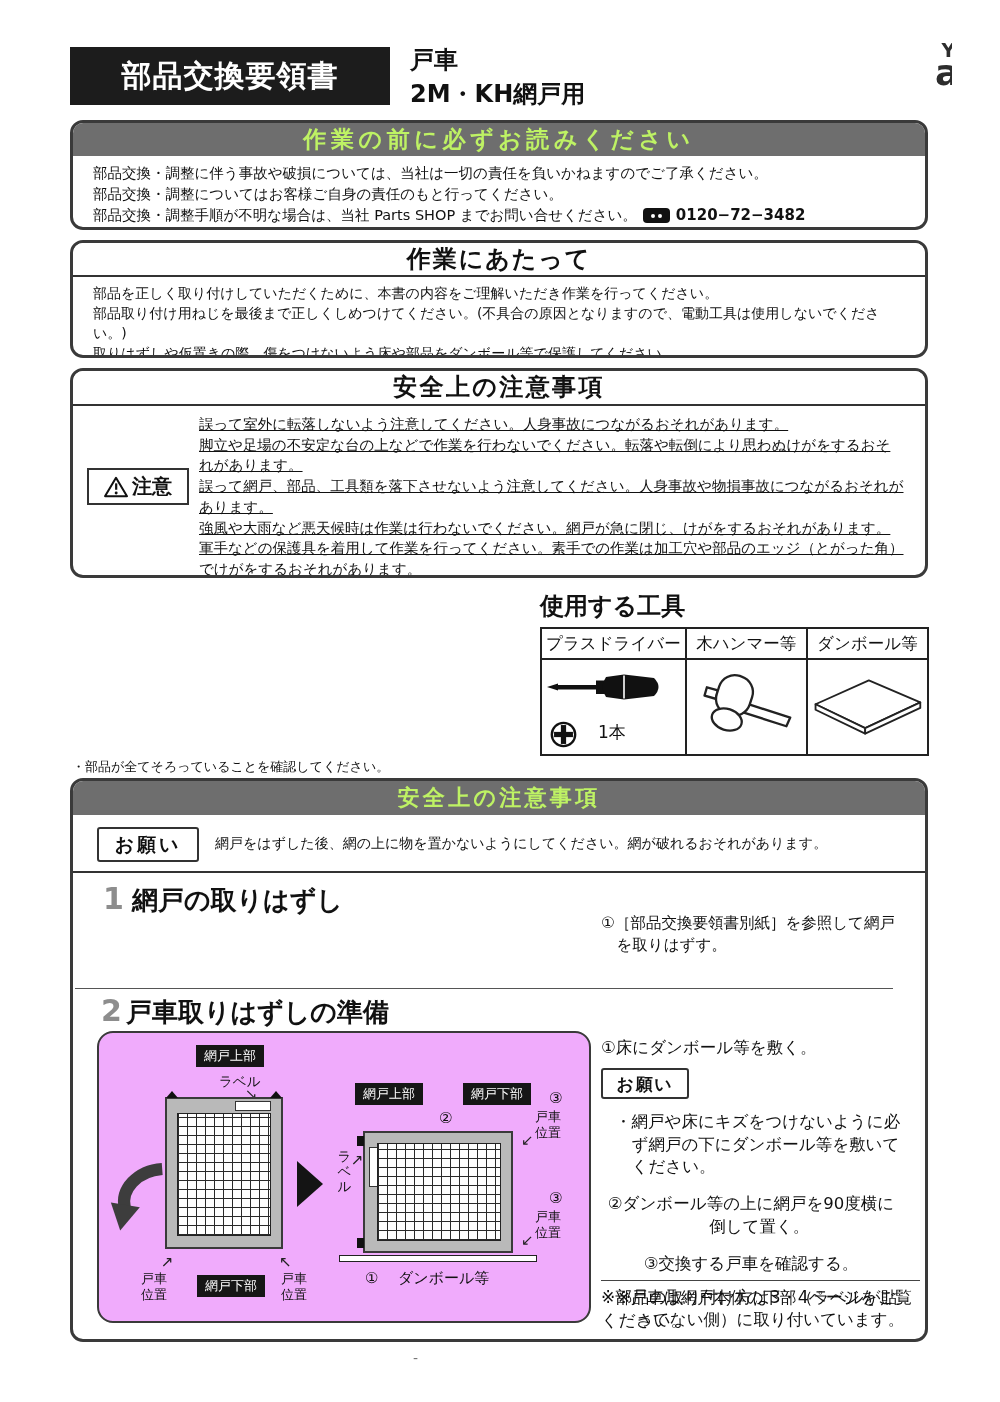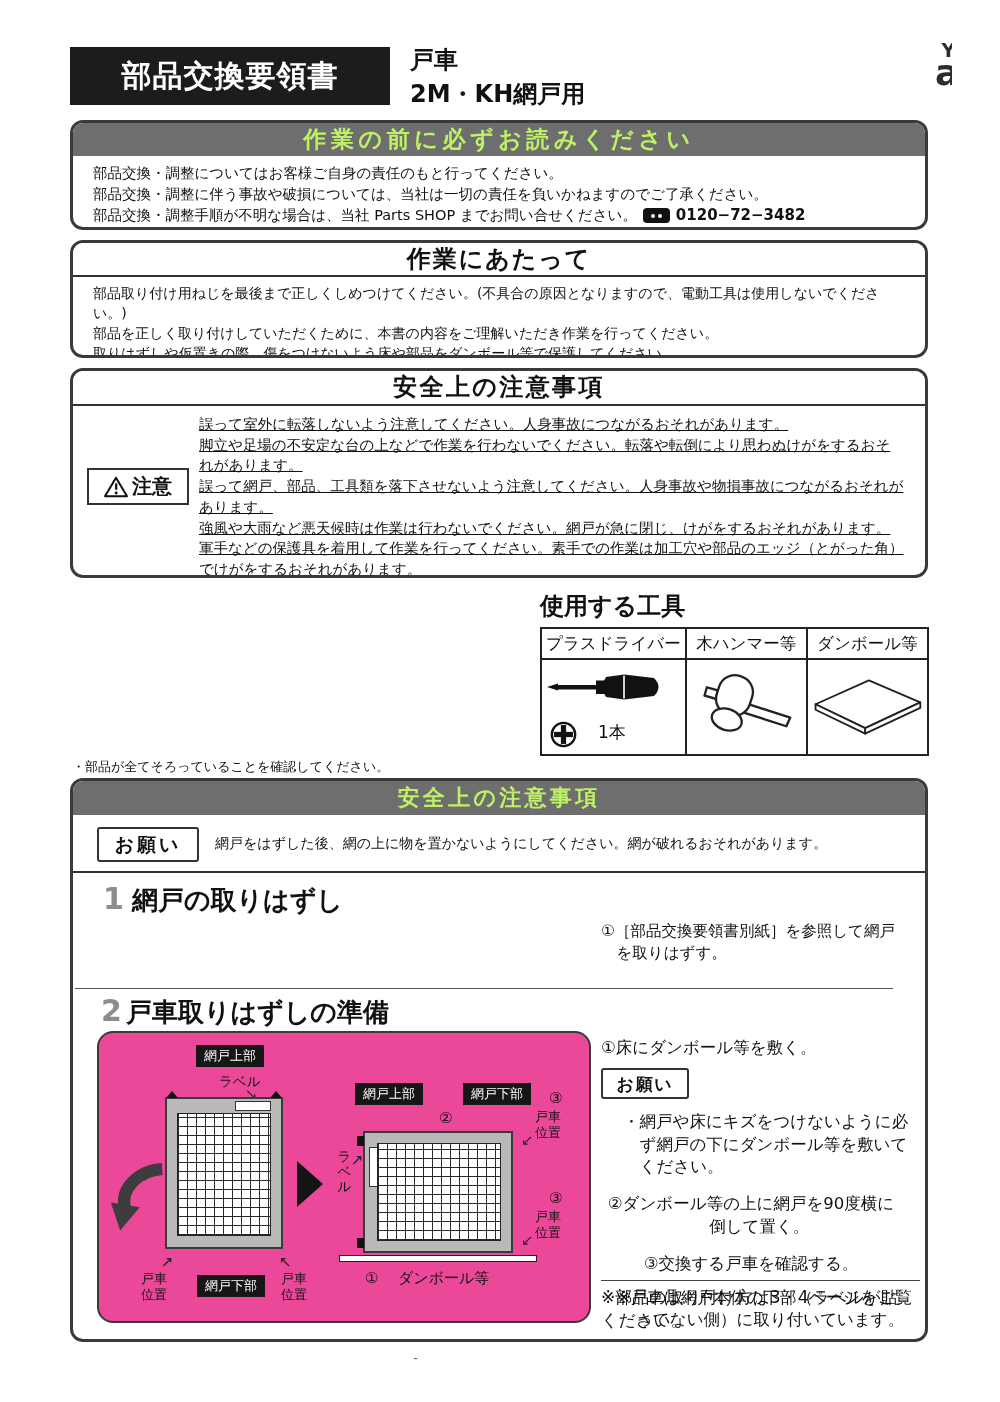--- a/index.html
+++ b/index.html
@@ -61,37 +61,37 @@
   #box-remove .sec-head-dark { height:34px; font-size:22px; letter-spacing:0.15em; line-height:34px; }
   .onegai-box { position:absolute; left:24px; top:46px; width:102px; height:35px; border:2px solid #333; border-radius:3px;
     display:flex; align-items:center; justify-content:center; font-size:19px; font-weight:bold; letter-spacing:0.15em; }
   .onegai-note { position:absolute; left:142px; top:54px; font-size:14px; }
   .hr1 { position:absolute; left:0; top:90px; width:100%; border-bottom:2px solid #333; }
   .step-head { position:absolute; font-weight:bold; font-size:26px; display:flex; align-items:baseline; gap:8px; }
   .step-num { color:#8d8d8d; font-size:30px; font-weight:bold; }
   #step1-head { left:30px; top:100px; }
   #step2-head { left:28px; top:212px; }
   #step2-head .step-num { margin-right:-4px; }
-  .step1-inst { position:absolute; left:528px; top:140px; width:300px; font-size:15.5px; line-height:1.4;
+  .step1-inst { position:absolute; left:528px; top:132px; width:300px; font-size:15.5px; line-height:1.4;
     padding-left:1em; text-indent:-1em; }
   .hr2 { position:absolute; left:2px; top:207px; width:818px; border-bottom:1.5px solid #555; }
 
   
   .rightcol { position:absolute; left:528px; top:256px; width:318px; font-size:16.5px; line-height:1.3; }
   .rightcol .onegai2 { width:88px; height:31px; border:2px solid #333; border-radius:3px; margin-top:10px;
     display:flex; align-items:center; justify-content:center; font-size:17px; font-weight:bold; letter-spacing:0.1em; }
-  .rc-bullet { margin:12px 0 0 22px; width:292px; padding-left:1em; text-indent:-1em; line-height:1.35; }
+  .rc-bullet { margin:12px 0 0 14px; width:292px; padding-left:1em; text-indent:-1em; line-height:1.35; }
   .rc-step { margin-top:15px; width:300px; padding-left:1em; text-indent:-1em; line-height:1.35;text-align:center; }
   .rc-note { margin:12px 0 0 16px; width:292px; padding-left:1.15em; text-indent:-1.15em; line-height:1.35; }
   .footnote { position:absolute; left:528px; right:5px; bottom:5px; border-top:1.5px solid #444;
     padding:5px 2px 2px 0; font-size:17px; }
 
   
   .diagram { position:absolute; left:24px; top:250px; width:494px; height:292px;
-    border:2.5px solid #3a3a3a; border-radius:16px; background:#ec4899; }
+    border:2.5px solid #3a3a3a; border-radius:16px; background:#f0abfc; }
   .tag { position:absolute; background:#161616; color:#fff; font-size:13px; padding:2px 8px; white-space:nowrap; }
   .door { position:absolute; background:#b9b9b9; border:2px solid #3a3a3a; }
   .mesh { position:absolute; background-color:#fff; border:1.5px solid #222;
     background-image:
       repeating-linear-gradient(0deg,#2a2a2a 0,#2a2a2a 1px,transparent 1px,transparent 9px),
       repeating-linear-gradient(90deg,#2a2a2a 0,#2a2a2a 1px,transparent 1px,transparent 9px); }
   .strip { position:absolute; background:#fff; border:1.5px solid #333; }
   .nub-tri { position:absolute; width:0; height:0; border-left:6px solid transparent;
     border-right:6px solid transparent; border-bottom:7px solid #111; }
   .nub-rect { position:absolute; width:7px; height:10px; background:#111; }
@@ -118,38 +118,38 @@
   <div class="part-name">戸車</div>
   <div class="part-model">2M・KH網戸用</div>
   <div class="logo">
     <div class="ykk">YKK</div>
     <div class="ap"><span>ap</span><span class="reg">®</span></div>
   </div>
 
   <div class="secbox" id="box-read">
     <div class="sec-head-dark">作業の前に必ずお読みください</div>
     <div class="sec-body">
+      <div>部品交換・調整に伴う事故や破損については、当社は一切の責任を負いかねますのでご了承ください。</div>
       <div>部品交換・調整についてはお客様ご自身の責任のもと行ってください。</div>
-      <div>部品交換・調整に伴う事故や破損については、当社は一切の責任を負いかねますのでご了承ください。</div>
       <div class="phone-row">
         <span>部品交換・調整手順が不明な場合は、当社 Parts SHOP までお問い合せください。</span>
         <span class="freedial">
             <i></i>
             <i></i>
           </span>
         <span class="phone-num">0120−72−3482</span>
       </div>
     </div>
   </div>
 
   <div class="secbox" id="box-work">
     <div class="sec-head-light">作業にあたって</div>
     <div class="sec-body">
+      <div>部品を正しく取り付けしていただくために、本書の内容をご理解いただき作業を行ってください。</div>
       <div>部品取り付け用ねじを最後まで正しくしめつけてください。(不具合の原因となりますので、電動工具は使用しないでください。)</div>
-      <div>部品を正しく取り付けしていただくために、本書の内容をご理解いただき作業を行ってください。</div>
       <div>取りはずしや仮置きの際、傷をつけないよう床や部品をダンボール等で保護してください。</div>
 
     </div>
   </div>
 
   <div class="secbox" id="box-safe">
     <div class="sec-head-light">安全上の注意事項</div>
     <div class="safe-body">
       <div class="caution-box">
         <svg width="24" height="22" viewBox="0 0 26 24">

